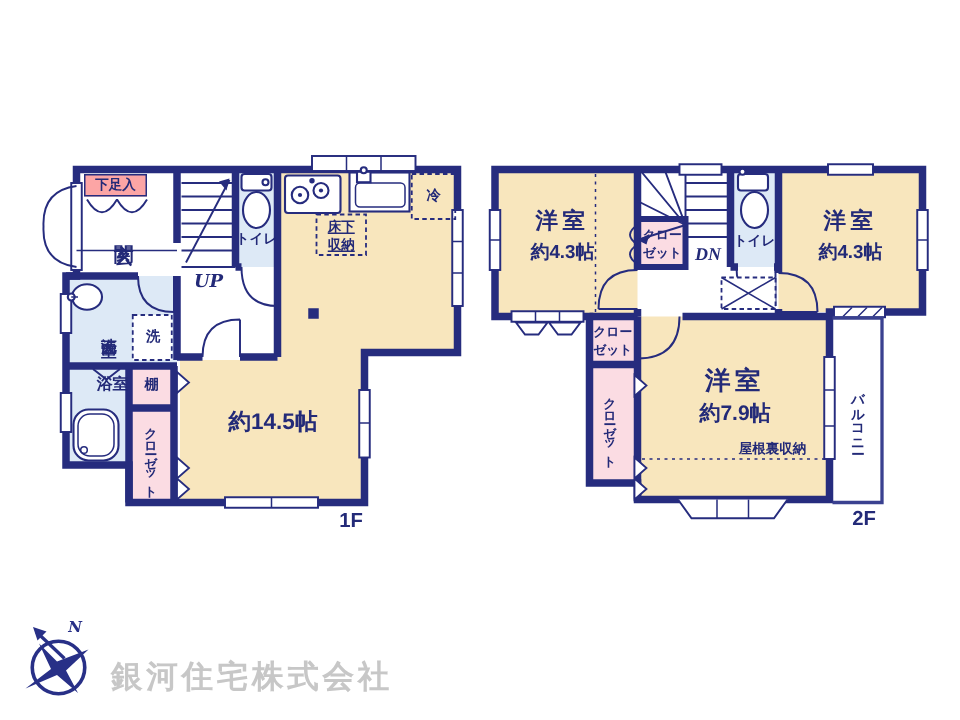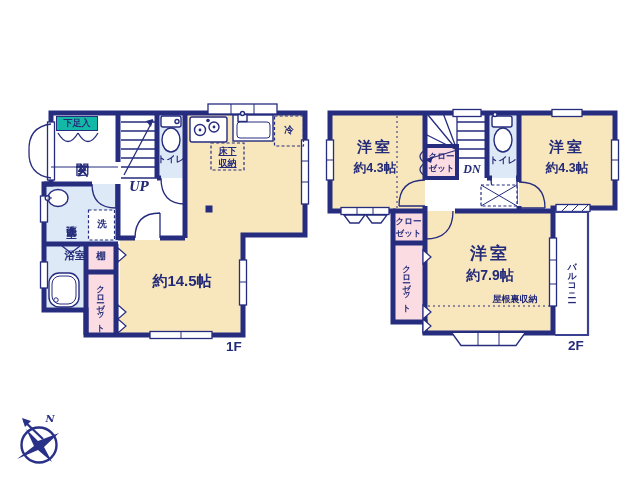--- a/index.html
+++ b/index.html
@@ -19,21 +19,21 @@
   .cream{fill:#f8e6bd;}
   .wet{fill:#dde9f6;}
   .pink{fill:#fbdce3;}
   .navyfill{fill:#262c7e;}
   .chev{fill:#ffffff;stroke:#262c7e;stroke-width:1.2;}
   .balc{stroke:#3a4190;stroke-width:2.2;fill:none;}
   
   .lbl{position:absolute;color:#232a78;font-weight:bold;text-align:center;white-space:nowrap;}
   .vert{writing-mode:vertical-rl;text-orientation:upright;letter-spacing:1px;}
   .italic{font-family:"DejaVu Serif", serif;font-style:italic;}
-  .shoebox{background:#14b8a6;border:1.6px solid #262c7e;box-sizing:border-box;
+  .shoebox{background:#fca5a5;border:1.6px solid #262c7e;box-sizing:border-box;
            display:flex;align-items:center;justify-content:center;}
   .ufbox{border:1.2px dashed #262c7e;box-sizing:border-box;line-height:12px;
          display:flex;flex-direction:column;align-items:center;justify-content:center;text-decoration:underline;}
   .twoline{line-height:12px;}
   .company{position:absolute;color:#c7c7c7;font-weight:bold;letter-spacing:2.5px;}
 </style>
 </head>
 <body>
 
 <div id="stage">
@@ -242,13 +242,14 @@
     <div>ゼット</div>
   </div>
   <div class="lbl vert" style="left:401px;top:247px;height:72px;font-size:8.5px;letter-spacing:0;">クローゼット</div>
   <div class="lbl" style="left:440px;top:242px;width:100px;font-size:17px;letter-spacing:3px;">洋室</div>
   <div class="lbl" style="left:440px;top:267px;width:100px;font-size:14px;">約7.9帖</div>
   <div class="lbl" style="left:482px;top:293px;width:66px;font-size:9px;">屋根裏収納</div>
   <div class="lbl vert" style="left:565px;top:242px;height:68px;font-size:9px;letter-spacing:0;">バルコニー</div>
   <div class="lbl" style="left:556px;top:338px;width:40px;font-size:13.5px;">2F</div>
 
   <div class="lbl italic" style="left:42px;top:413px;width:16px;font-size:10px;color:#283087;">N</div>
+  <div class="company" style="left:74px;top:437px;font-size:21px;">銀河住宅株式会社</div>
 </div>
 
 </body></html>

